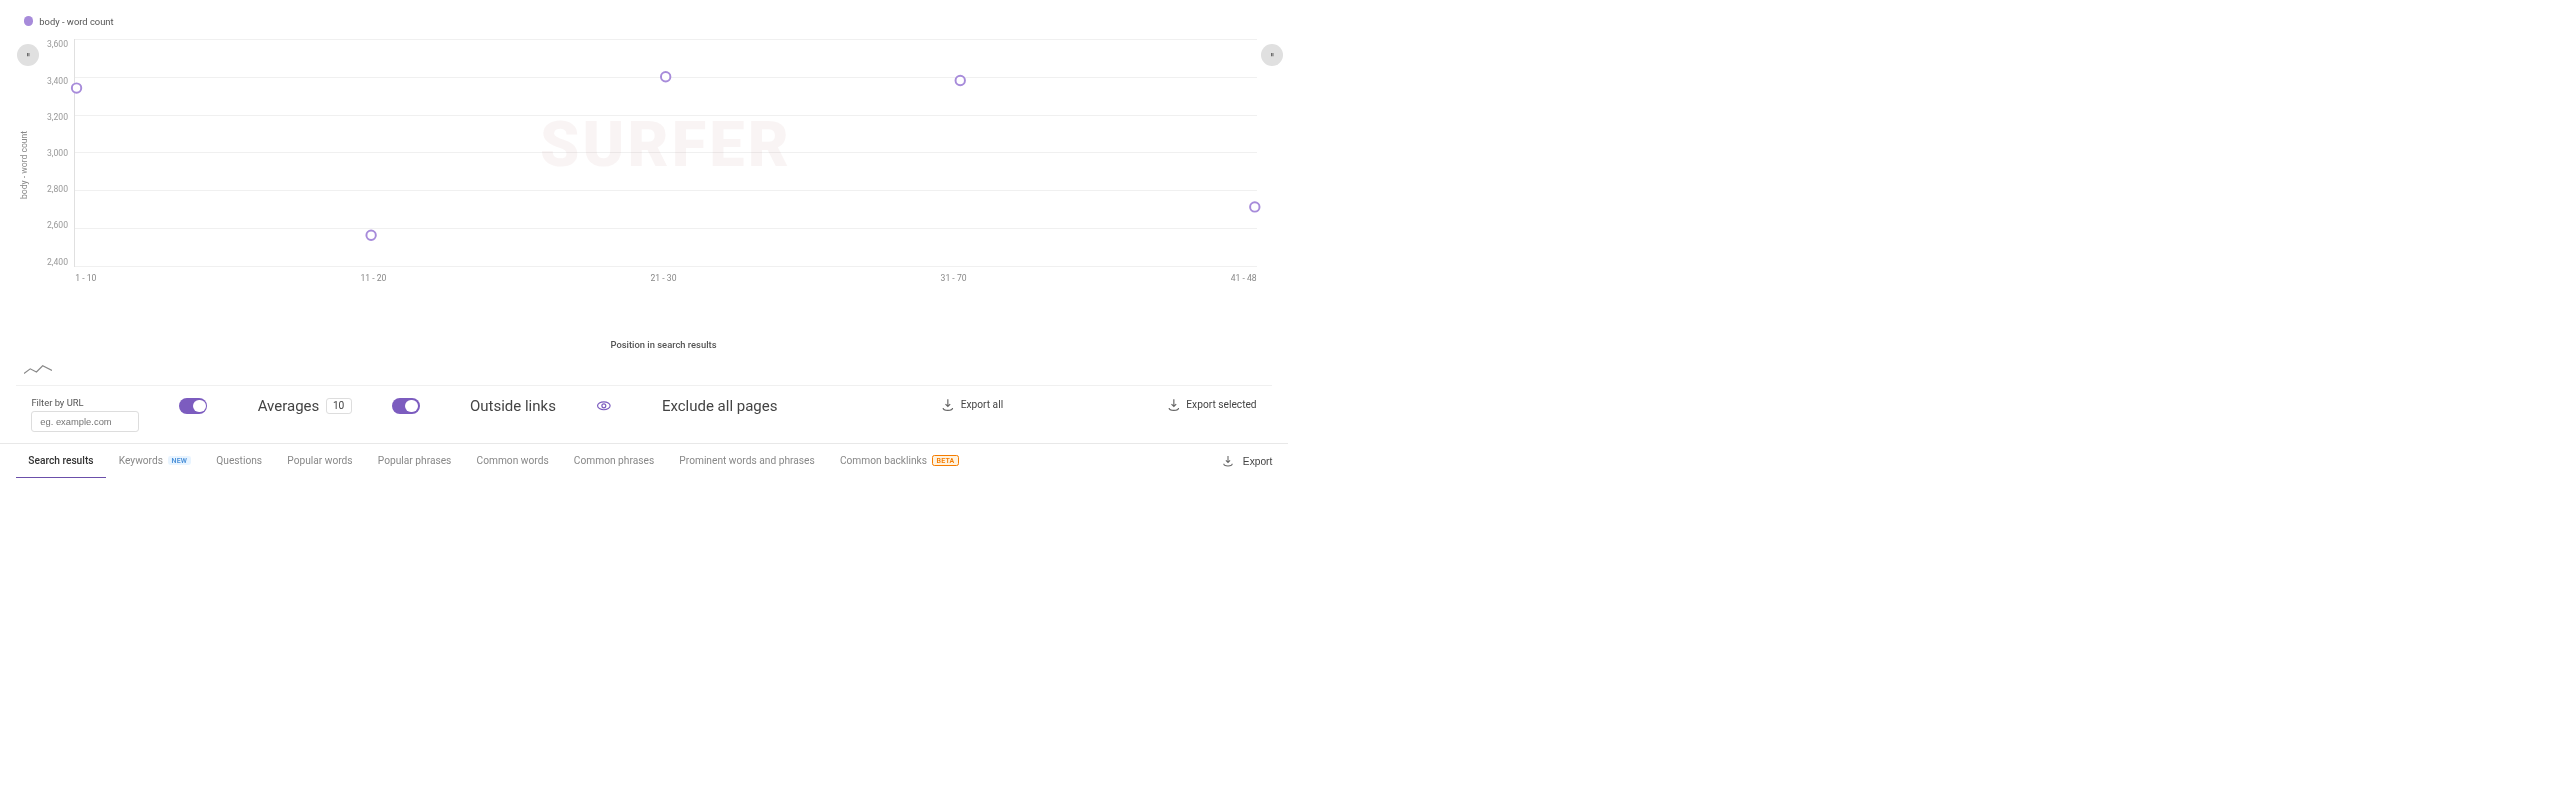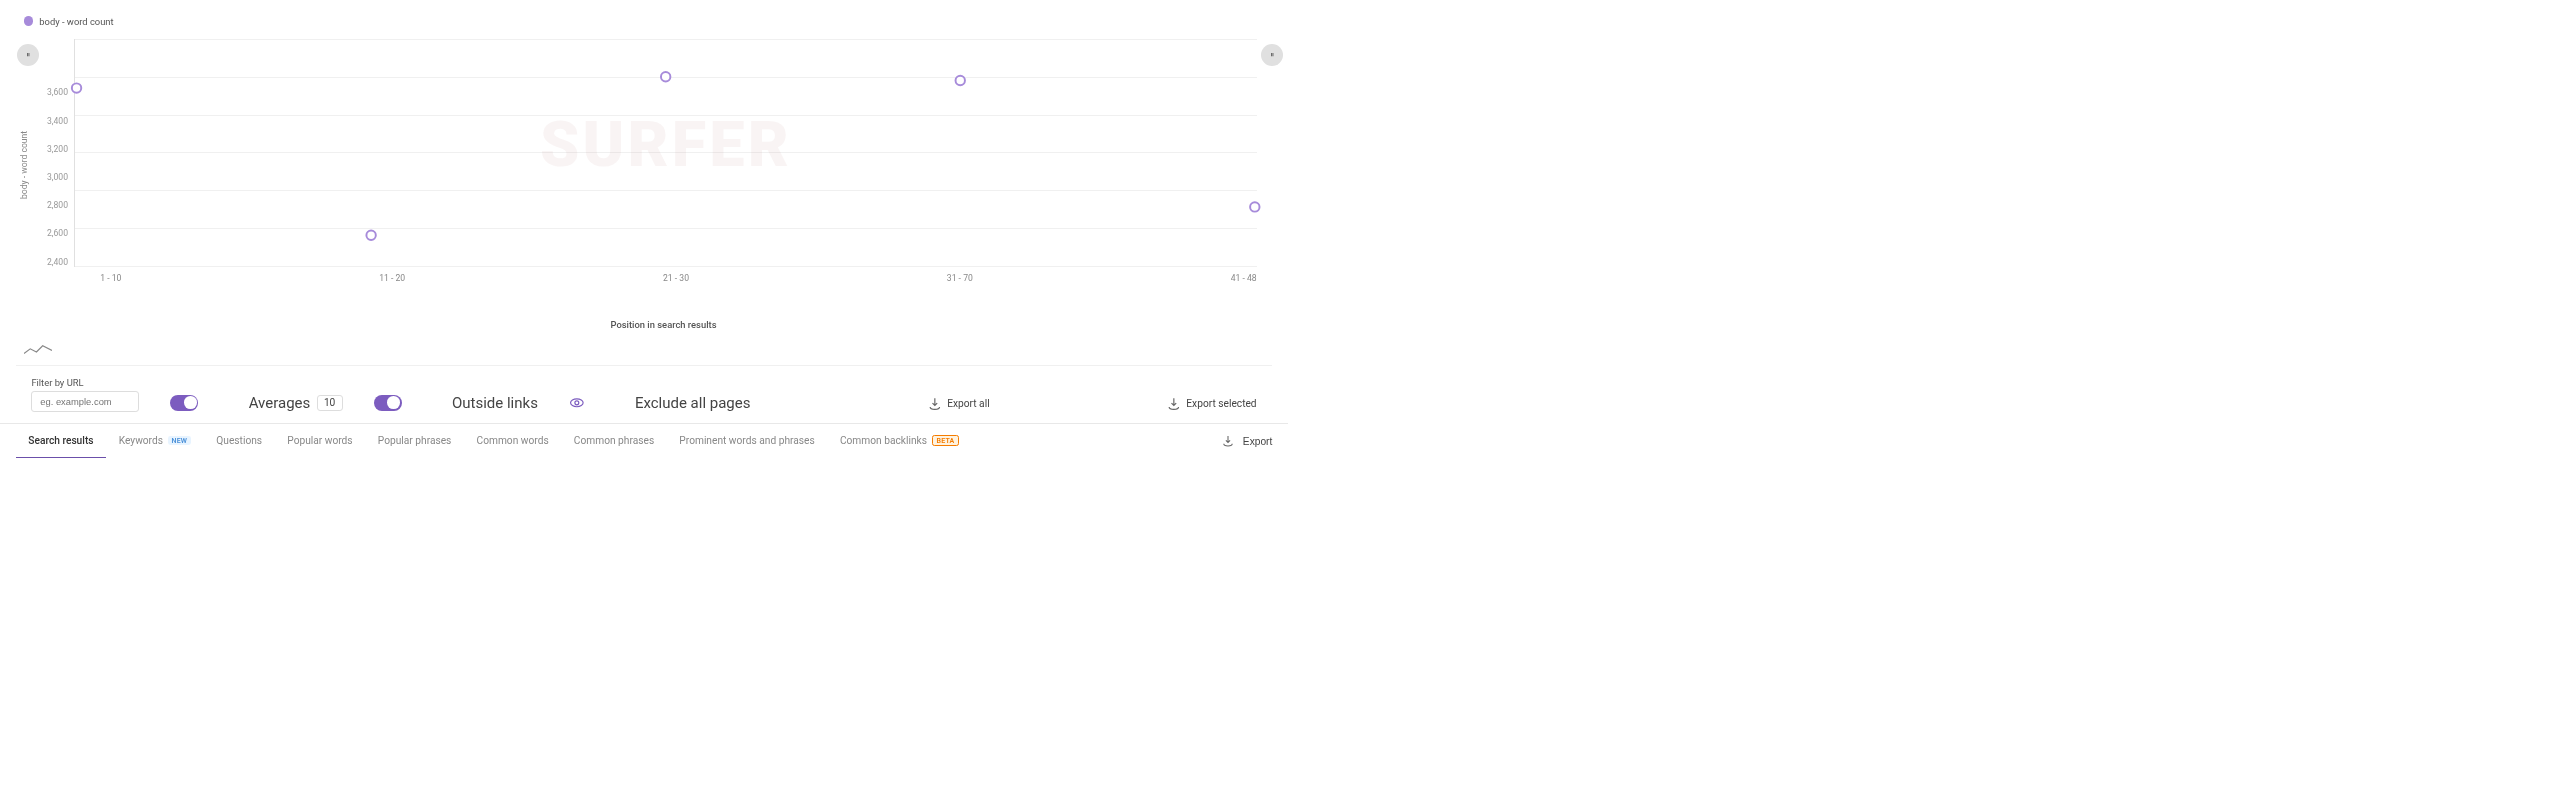--- a/index.html
+++ b/index.html
@@ -65,21 +65,20 @@
       position: absolute;
       left: 0;
       top: 0;
       bottom: 23.6px;
       width: 39px;
       display: flex;
       flex-direction: column;
       justify-content: space-between;
       align-items: flex-end;
       padding-right: 6.3px;
-      margin-top: 48px;
     }
 
     .y-tick {
       font-size: 8.6px;
       color: #999;
     }
 
     .chart-plot {
       position: absolute;
       left: 39px;
@@ -103,21 +102,20 @@
       left: 0;
       right: 0;
       height: 0.8px;
       background: #f0f0f0;
     }
 
     .x-label {
       font-size: 8.6px;
       color: #888;
       text-align: left;
-      margin-left: 25px;
     }
 
     .x-axis-title {
       text-align: center;
       font-size: 9.4px;
       color: #555;
       font-weight: 500;
       margin-top: 6.3px;
       padding-left: 39px;
     }
@@ -155,22 +153,22 @@
       font-size: 63px;
       font-weight: 900;
       color: rgba(180, 120, 120, 0.08);
       letter-spacing: 3.1px;
       pointer-events: none;
       user-select: none;
     }
 
     .filter-bar {
       display: flex;
-      align-items: flex-end;
-      gap: 31px;
+      align-items: flex-start;
+      gap: 40px;
       padding: 11px 15.7px;
       border-top: 0.8px solid #f0f0f0;
       margin-top: 7.9px;
     }
 
     .filter-url-group {
       display: flex;
       flex-direction: column;
       gap: 3.1px;
     }
@@ -369,21 +367,21 @@
           <span class="x-label">31 - 70</span>
           <span class="x-label">41 - 48</span>
         </div>
       </div>
     </div>
   </div>
 
   <button class="pause-btn pause-btn-left" style="top: 44px; left: 17.3px;">⏸</button>
   <button class="pause-btn pause-btn-right" style="top: 44px; right: 4.7px;">⏸</button>
 
-  <div class="x-axis-title" style="margin-top: 29px; padding-bottom: 6.3px;">Position in search results</div>
+  <div class="x-axis-title" style="margin-top: 49px; padding-bottom: 6.3px;">Position in search results</div>
 
   <div style="padding: 4.7px 0 0 7.9px; display:flex; align-items:center;">
     <svg class="sparkline-icon" viewBox="0 0 36 20">
       <polyline points="0,16 8,10 16,14 24,6 36,12" fill="none" stroke="#888" stroke-width="1.5"></polyline>
     </svg>
   </div>
 
   <div class="filter-bar">
 
     <div class="filter-url-group">

